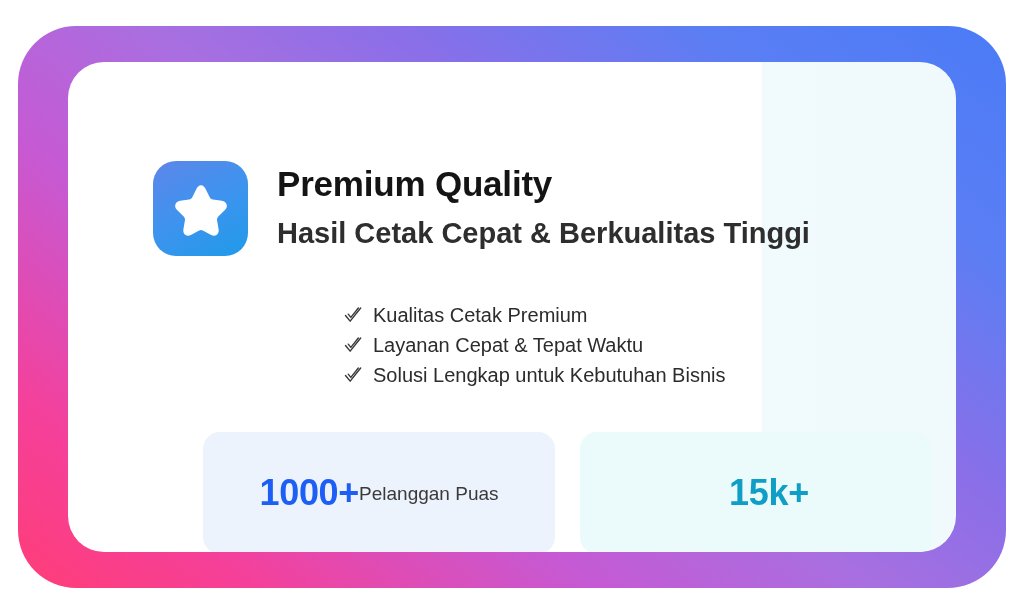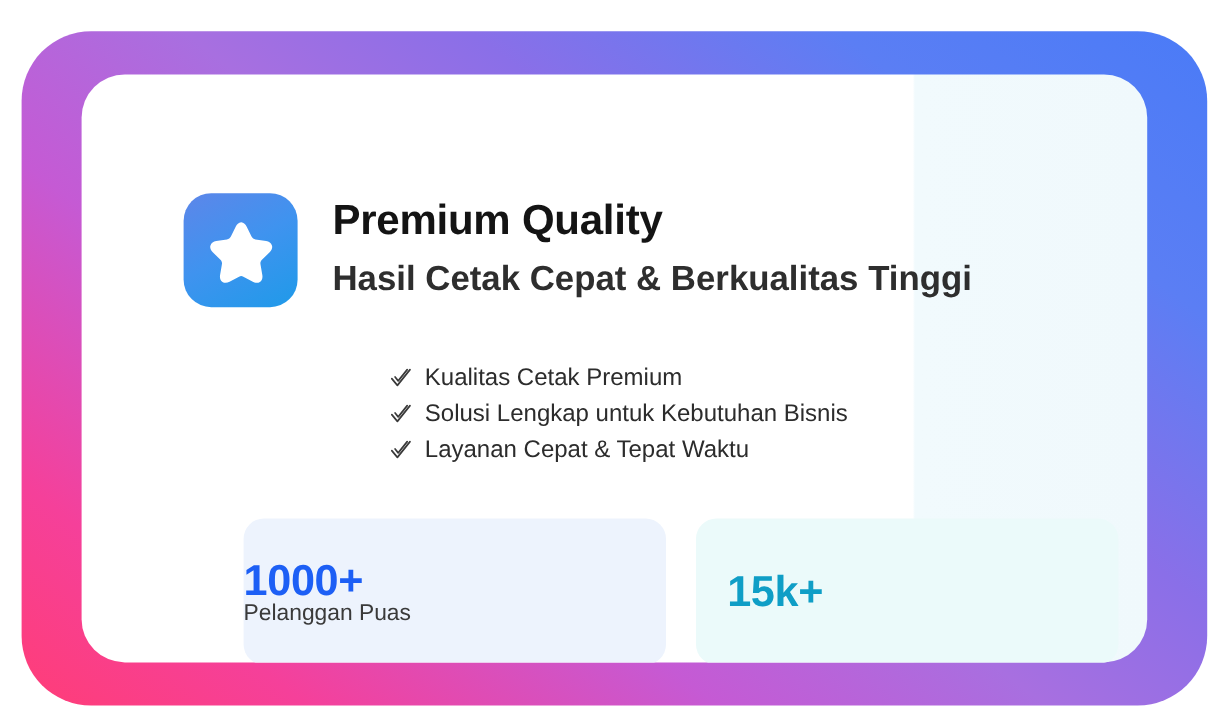--- a/index.html
+++ b/index.html
@@ -89,21 +89,21 @@
     font-weight: bold;
     color: #2e2e2e;
     margin: 12px 0 0 0;
     line-height: 1.2;
     white-space: nowrap;
   }
 
   
   #feature-list {
     position: absolute;
-    left: 256px;
+    left: 275px;
     top: 238px;
     margin: 0;
     padding: 0;
     list-style: none;
   }
   .feature-item {
     display: flex;
     align-items: center;
     gap: 10px;
     font-size: 20px;
@@ -119,21 +119,22 @@
   }
 
   
   .stat-box {
     position: absolute;
     top: 370px;
     width: 352px;
     height: 122px;
     border-radius: 17px;
     display: flex;
-    flex-direction: column;
+    flex-direction: row;
+    align-items: center;
     justify-content: center;
     box-sizing: border-box;
   }
   #stat-box-customers {
     left: 135px;
     background: #edf3fd;
   }
   #stat-box-orders {
     left: 512px;
     background: #ebfafa;
@@ -176,28 +177,28 @@
           <path d="M3 12.6 L8.6 19.4 L21.2 3.6" fill="none" stroke="#3a3a3a" stroke-width="1.7" stroke-linecap="round" stroke-linejoin="round"></path>
           <path d="M6.3 11.0 L9.4 14.9 L18.4 3.6" fill="none" stroke="#3a3a3a" stroke-width="1.7" stroke-linecap="round" stroke-linejoin="round"></path>
         </svg>
         <span>Kualitas Cetak Premium</span>
       </li>
       <li class="feature-item">
         <svg class="feature-check" viewBox="0 0 24 24" aria-hidden="true">
           <path d="M3 12.6 L8.6 19.4 L21.2 3.6" fill="none" stroke="#3a3a3a" stroke-width="1.7" stroke-linecap="round" stroke-linejoin="round"></path>
           <path d="M6.3 11.0 L9.4 14.9 L18.4 3.6" fill="none" stroke="#3a3a3a" stroke-width="1.7" stroke-linecap="round" stroke-linejoin="round"></path>
         </svg>
-        <span>Solusi Lengkap untuk Kebutuhan Bisnis</span>
+        <span>Layanan Cepat &amp; Tepat Waktu</span>
       </li>
       <li class="feature-item">
         <svg class="feature-check" viewBox="0 0 24 24" aria-hidden="true">
           <path d="M3 12.6 L8.6 19.4 L21.2 3.6" fill="none" stroke="#3a3a3a" stroke-width="1.7" stroke-linecap="round" stroke-linejoin="round"></path>
           <path d="M6.3 11.0 L9.4 14.9 L18.4 3.6" fill="none" stroke="#3a3a3a" stroke-width="1.7" stroke-linecap="round" stroke-linejoin="round"></path>
         </svg>
-        <span>Layanan Cepat &amp; Tepat Waktu</span>
+        <span>Solusi Lengkap untuk Kebutuhan Bisnis</span>
       </li>
     </ul>
 
     <div class="stat-box" id="stat-box-customers">
       <div class="stat-value" id="stat-value-customers">1000+</div>
       <div class="stat-label">Pelanggan Puas</div>
     </div>
 
     <div class="stat-box" id="stat-box-orders">
       <div class="stat-value" id="stat-value-orders">15k+</div>

